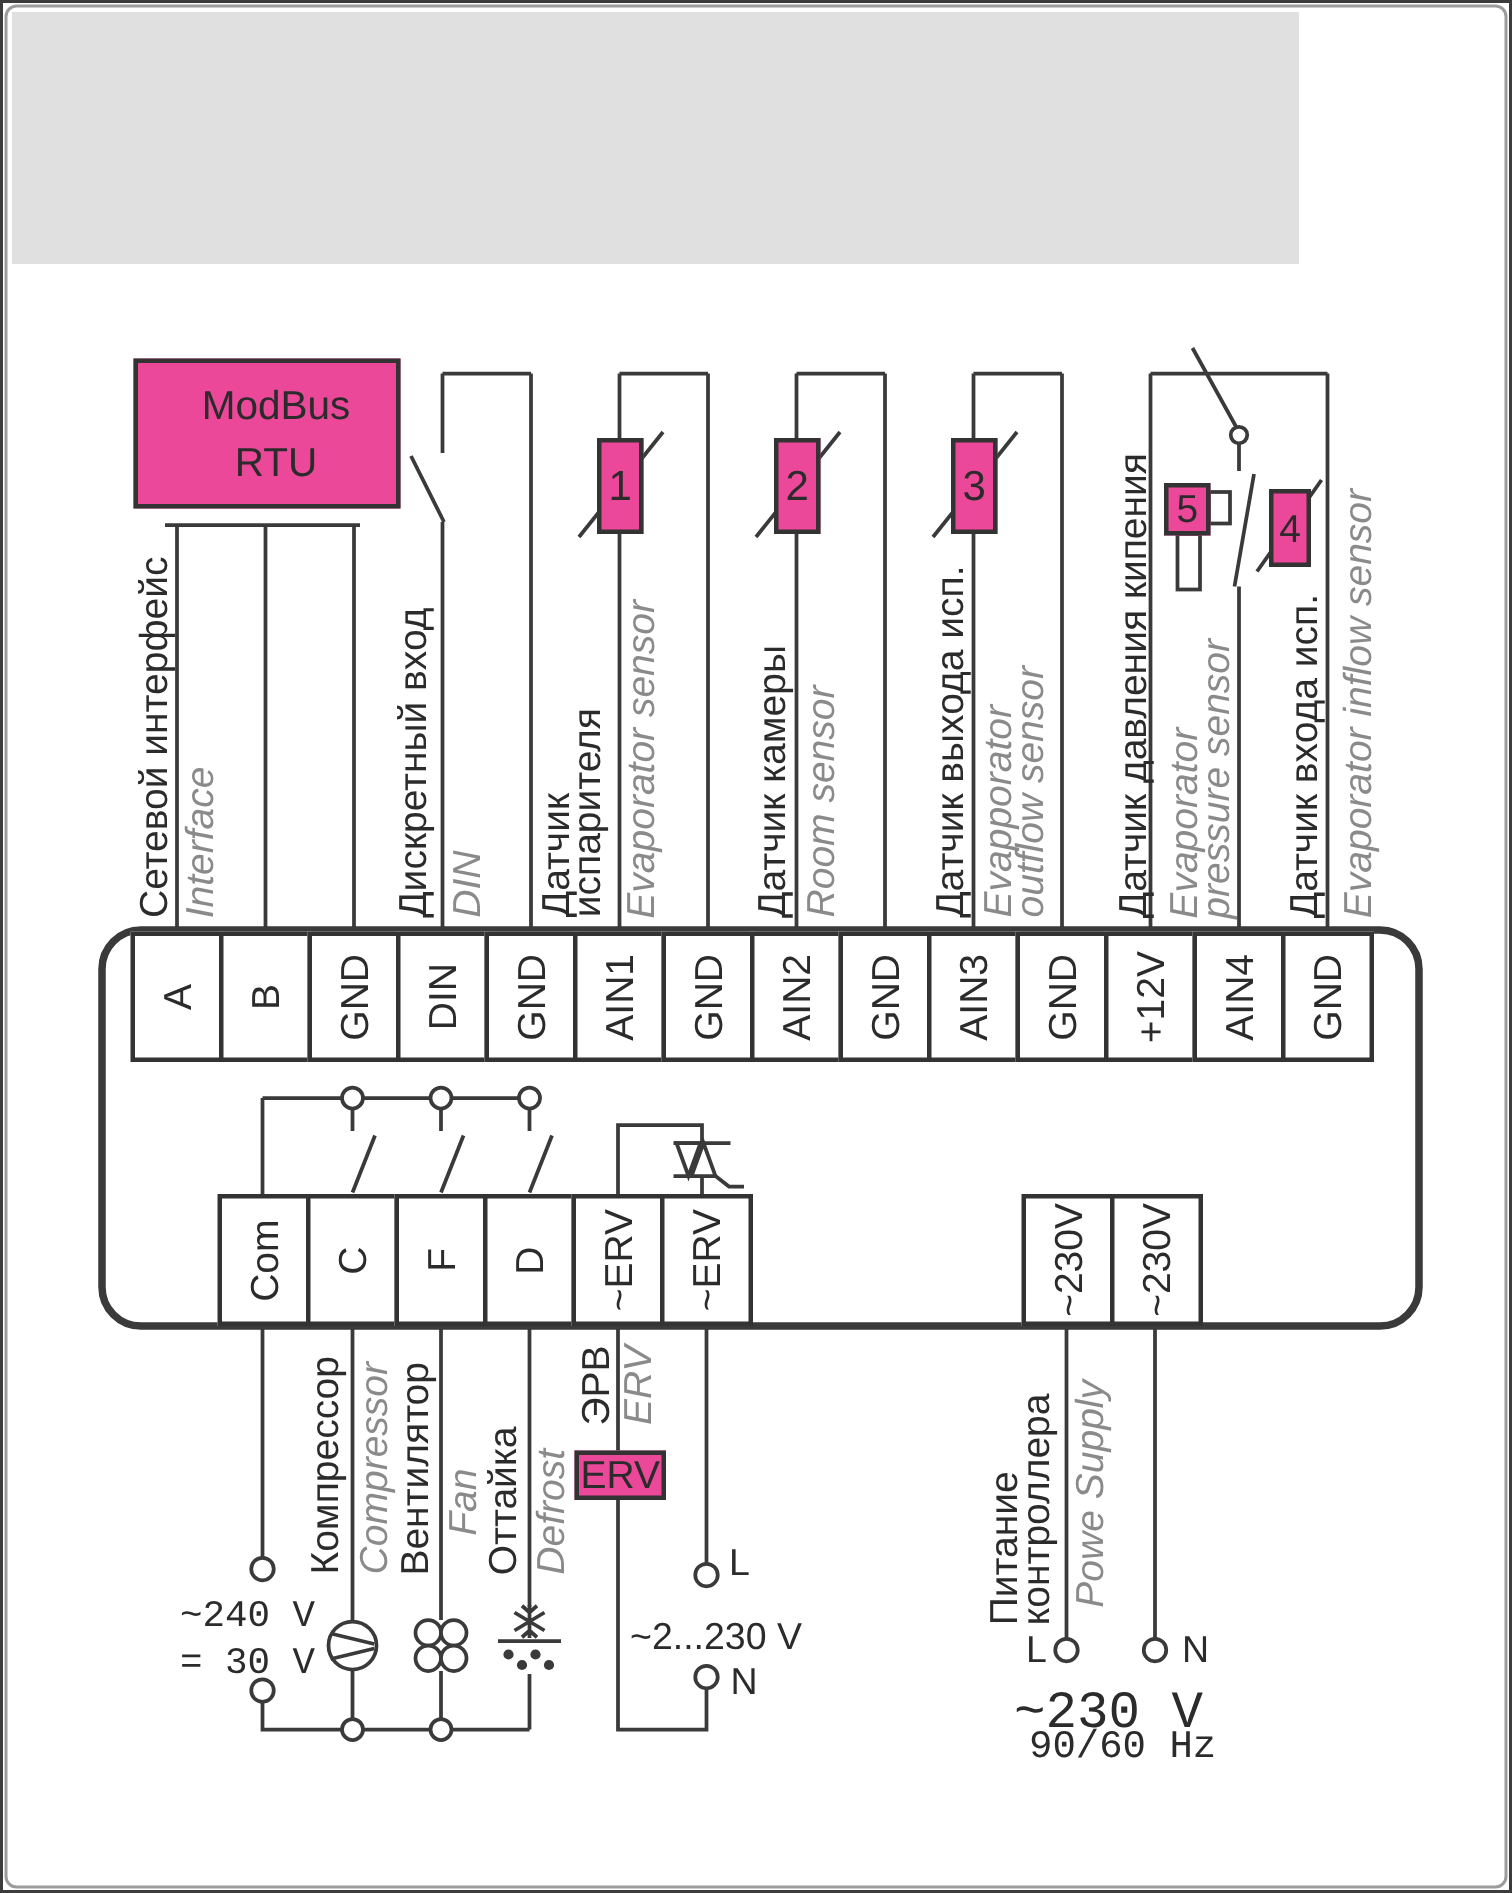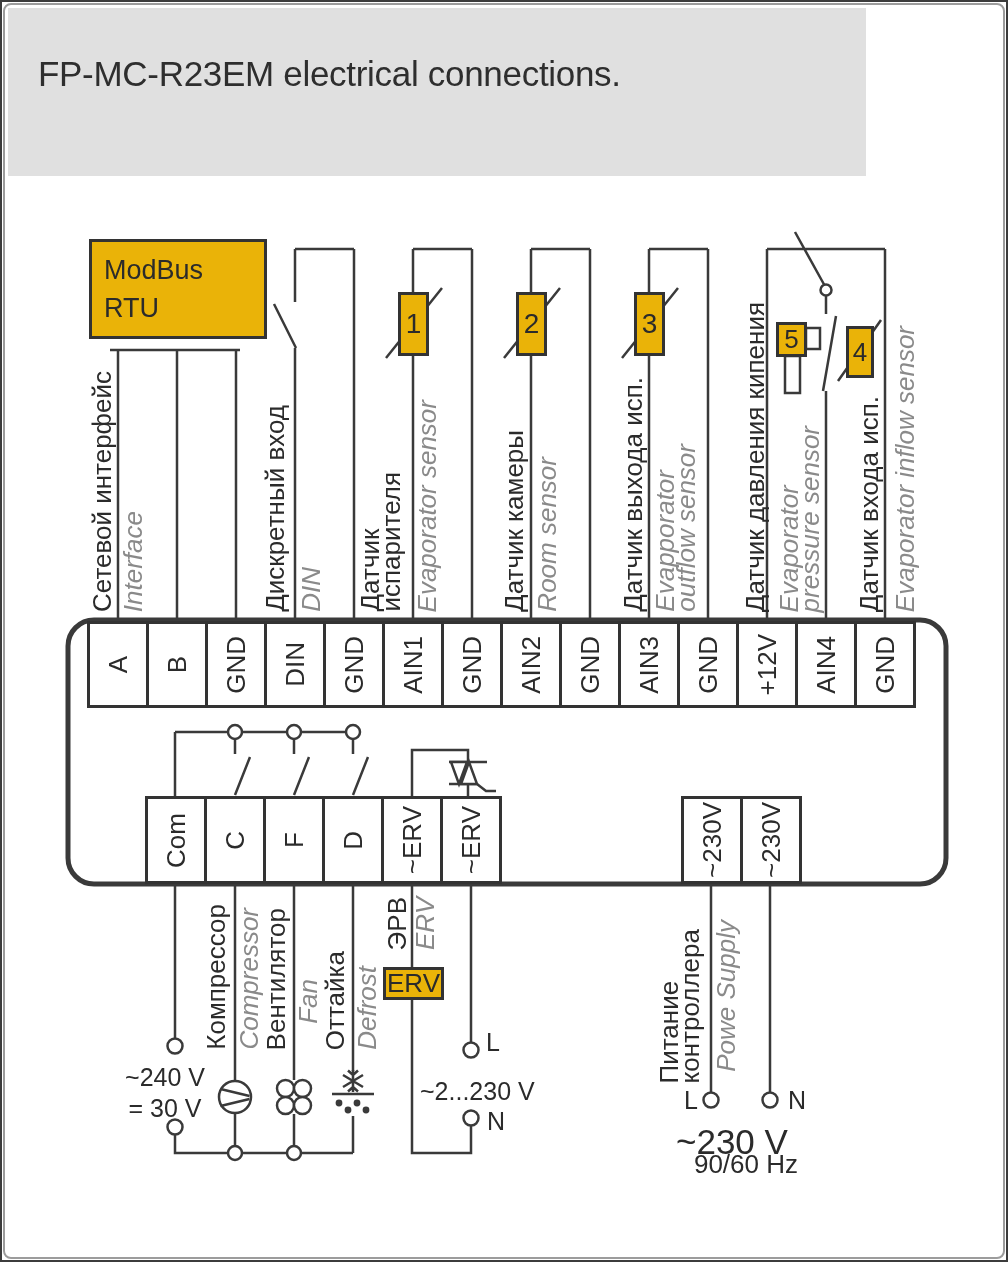--- a/index.html
+++ b/index.html
@@ -17,26 +17,26 @@
   .vl{
     position:absolute;writing-mode:vertical-rl;transform:rotate(180deg);
     font-size:26px;line-height:21px;white-space:pre;color:#2b2b2b;
   }
   .vl.en{color:#8a8a8a;font-style:italic;}
   .cell{
     position:absolute;box-sizing:border-box;border:3px solid #333;background:#fff;
     display:flex;align-items:center;justify-content:center;
   }
   .cell span{writing-mode:vertical-rl;transform:rotate(180deg);font-size:26px;color:#2b2b2b;}
-  .box{position:absolute;box-sizing:border-box;border:3px solid #333;background:#eab308;}
+  .box{position:absolute;box-sizing:border-box;border:3px solid #333;background:#ec4899;text-align:center;}
   .sbox{display:flex;align-items:center;justify-content:center;font-size:28px;}
   .modbus{display:flex;flex-direction:column;justify-content:center;padding-left:12px;font-size:27px;line-height:38px;}
   .ervbox{display:flex;align-items:center;justify-content:center;font-size:26px;}
   .htext{position:absolute;font-size:25px;color:#2b2b2b;white-space:pre;}
-  .center{text-align:center;}
+  .center{font-family:Liberation Mono, monospace;}
 </style>
 </head>
 <body>
 
 <svg class="abs" style="left:0;top:0" width="1008" height="1262">
   <g fill="none" stroke="#3a3a3a" stroke-width="2.5">
 
     <path d="M110 350 H240 M118 350 V622 M177 350 V622 M236 350 V622"></path>
 
     <path d="M295 249 V302 M274 304 L296 348 M295 348 V622 M295 249 H354 M354 249 V622"></path>
@@ -98,21 +98,20 @@
 
     <rect x="68" y="620" width="878" height="264" rx="26" stroke-width="5"></rect>
   </g>
 </svg>
 
 <div class="inner-frame"></div>
 <div class="frame"></div>
 
 <div class="titlebar">
   <div class="title">
-    <span>FP-MC-R23EM electrical connections.</span>
   </div>
 </div>
 
 <div class="box modbus" style="left:89px;top:239px;width:178px;height:100px">
   <span>ModBus RTU</span>
 </div>
 
 <div class="cell" style="left:87px;top:621px;width:62px;height:87px">
     <span>A</span>
   </div>

